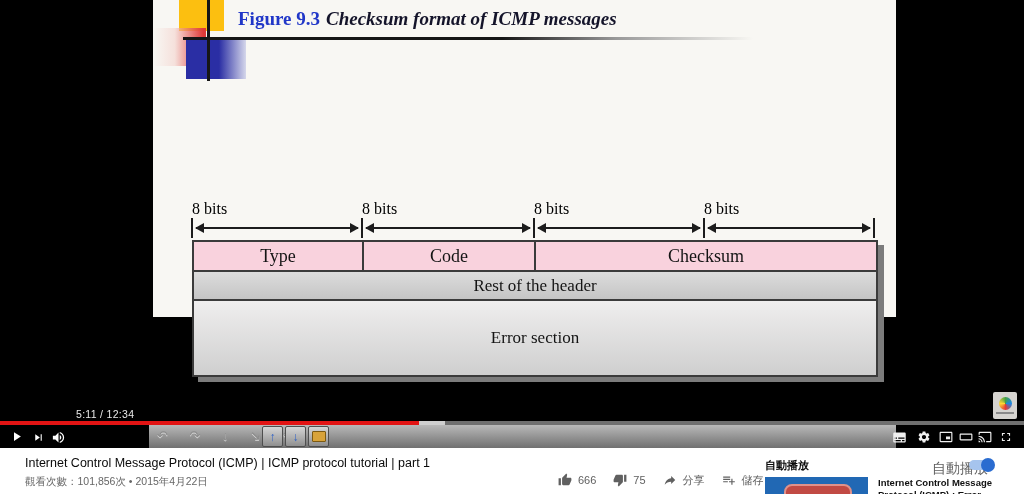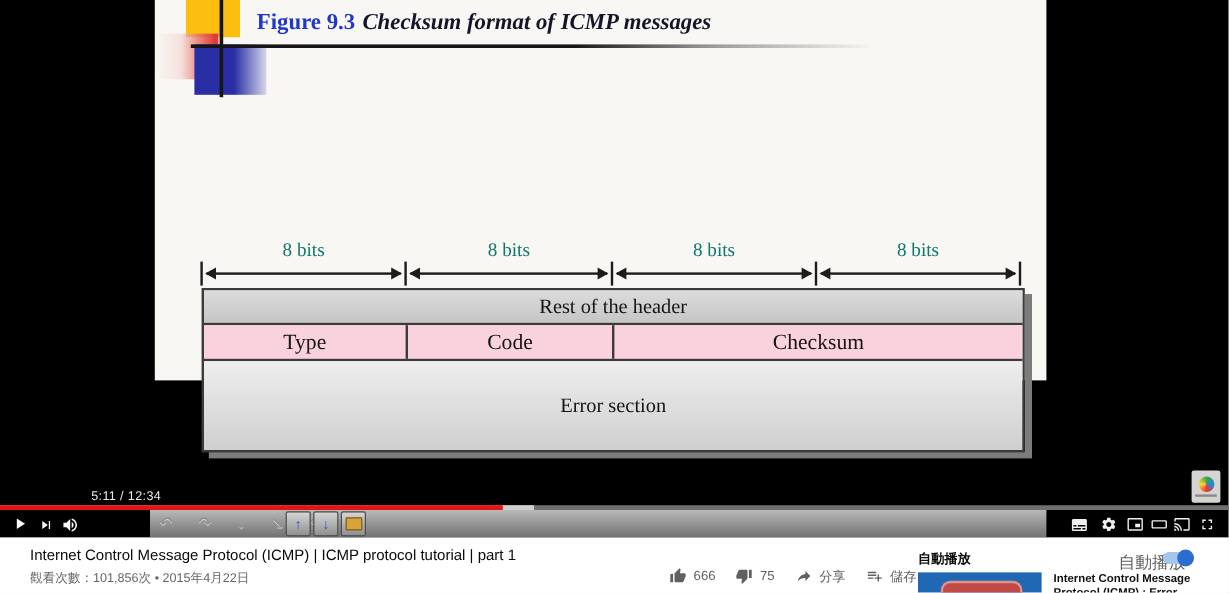--- a/index.html
+++ b/index.html
@@ -2,40 +2,40 @@
 <html><head>
 <meta charset="utf-8">
 <style>
   html,body{margin:0;padding:0;background:#fff;}
   #app{position:relative;width:1024px;height:494px;overflow:hidden;background:#fff;
        font-family:"Liberation Sans",sans-serif;-webkit-font-smoothing:antialiased;}
   .abs{position:absolute;}
 
   
   .player{position:absolute;left:0;top:0;width:1024px;height:448px;background:#000;overflow:hidden;}
-  .slide{position:absolute;left:129px;top:0;width:743px;height:317px;background:#f8f7f3;}
+  .slide{position:absolute;left:153px;top:0;width:743px;height:317px;background:#f8f7f3;}
 
   
   .deco-yellow{left:26px;top:0;width:45px;height:31px;background:#fcbf10;}
   .deco-red{left:1px;top:28px;width:52px;height:38px;
             background:linear-gradient(to left,#df3a38 5%,rgba(243,206,200,0.55) 60%,rgba(248,240,238,0));}
   .deco-blue{left:33px;top:37px;width:60px;height:42px;
              background:linear-gradient(to right,#2a2ea4 55%,rgba(110,120,210,0.25));}
   .deco-vline{left:54px;top:0;width:3px;height:81px;background:#161616;}
   .deco-hline{left:30px;top:37px;width:570px;height:3px;
               background:linear-gradient(to right,#161616 0%,#161616 56%,#999 76%,rgba(160,160,160,0) 100%);}
 
   .fig-label{left:85px;top:8px;font-family:"Liberation Serif",serif;font-weight:bold;
              font-size:19px;color:#2137c8;white-space:nowrap;}
   .fig-title{left:173px;top:8px;font-family:"Liberation Serif",serif;font-weight:bold;font-style:italic;
              font-size:19px;color:#14142a;white-space:nowrap;}
 
   
-  .bits{top:200px;height:20px;text-align:center;font-family:"Liberation Serif",serif;
-        font-size:16px;color:#0f766e;}
+  .bits{top:200px;height:20px;text-align:left;font-family:"Liberation Serif",serif;
+        font-size:16px;color:#000000;}
   .tick{top:218px;width:2px;height:20px;background:#1c1c1c;}
   .arrow{top:227px;height:2px;background:#1c1c1c;}
   .arrow::before{content:"";position:absolute;left:-1px;top:-4px;
      border-top:5px solid transparent;border-bottom:5px solid transparent;border-right:9px solid #1c1c1c;}
   .arrow::after{content:"";position:absolute;right:-1px;top:-4px;
      border-top:5px solid transparent;border-bottom:5px solid transparent;border-left:9px solid #1c1c1c;}
 
   .icmp-table{left:39px;top:240px;width:682px;border:2px solid #3b3b3b;
               box-shadow:6px 5px 0 #7c7c7c;font-family:"Liberation Serif",serif;color:#141414;}
   .trow{display:flex;align-items:center;justify-content:center;}
@@ -78,21 +78,21 @@
   .ctl-volume{left:51px;top:430px;}
   .time-display{left:76px;top:408px;font-size:10.5px;color:#e9e9e9;letter-spacing:.3px;white-space:nowrap;}
   .ctl-cc{left:892px;top:430px;}
   .ctl-settings{left:917px;top:430px;}
   .ctl-mini{left:939px;top:430px;}
   .ctl-theater{left:959px;top:430px;}
   .ctl-cast{left:978px;top:430px;}
   .ctl-full{left:999px;top:430px;}
 
   
-  .info{position:absolute;left:0;top:448px;width:1024px;height:46px;background:#fff;}
+  .info{position:absolute;left:0;top:448px;width:1024px;height:46px;background:#fff;border-radius:17px;}
   .video-title{left:25px;top:8px;font-size:12.5px;color:#0a0a0a;white-space:nowrap;}
   .video-views{left:25px;top:27px;font-size:10.5px;color:#666;white-space:nowrap;}
 
   .actions{left:558px;top:24px;display:flex;align-items:center;color:#606060;}
   .action{display:flex;align-items:center;gap:6px;margin-right:17px;font-size:11px;}
   .action svg{display:block;fill:#606060;}
   .more-dots{font-size:14px;letter-spacing:2px;color:#606060;margin-left:4px;}
 
   .upnext-heading{left:765px;top:10px;font-size:11px;font-weight:600;color:#0a0a0a;white-space:nowrap;}
   .autoplay-label{left:932px;top:12px;font-size:14px;color:#606060;white-space:nowrap;}
@@ -132,26 +132,26 @@
       <div class="abs tick" style="left:380px;"></div>
       <div class="abs tick" style="left:550px;"></div>
       <div class="abs tick" style="left:720px;"></div>
 
       <div class="abs arrow" style="left:43px;width:162px;"></div>
       <div class="abs arrow" style="left:213px;width:164px;"></div>
       <div class="abs arrow" style="left:385px;width:162px;"></div>
       <div class="abs arrow" style="left:555px;width:162px;"></div>
 
       <div class="abs icmp-table">
-        <div class="trow row-rest">Rest of the header</div>
         <div class="trow row-fields">
           <div class="cell cell-type">Type</div>
           <div class="cell cell-code">Code</div>
           <div class="cell cell-checksum">Checksum</div>
         </div>
+        <div class="trow row-rest">Rest of the header</div>
         <div class="trow row-data">Error section</div>
       </div>
 
       <div class="abs video-toolbar">
         <div class="abs tb-arrows">↶ ↷ ↓ ↘ ↪</div>
         <div class="abs tb-btn" style="left:113px;">↑</div>
         <div class="abs tb-btn" style="left:136px;">↓</div>
         <div class="abs tb-btn" style="left:159px;">
           <span class="tb-folder"></span>
         </div>

